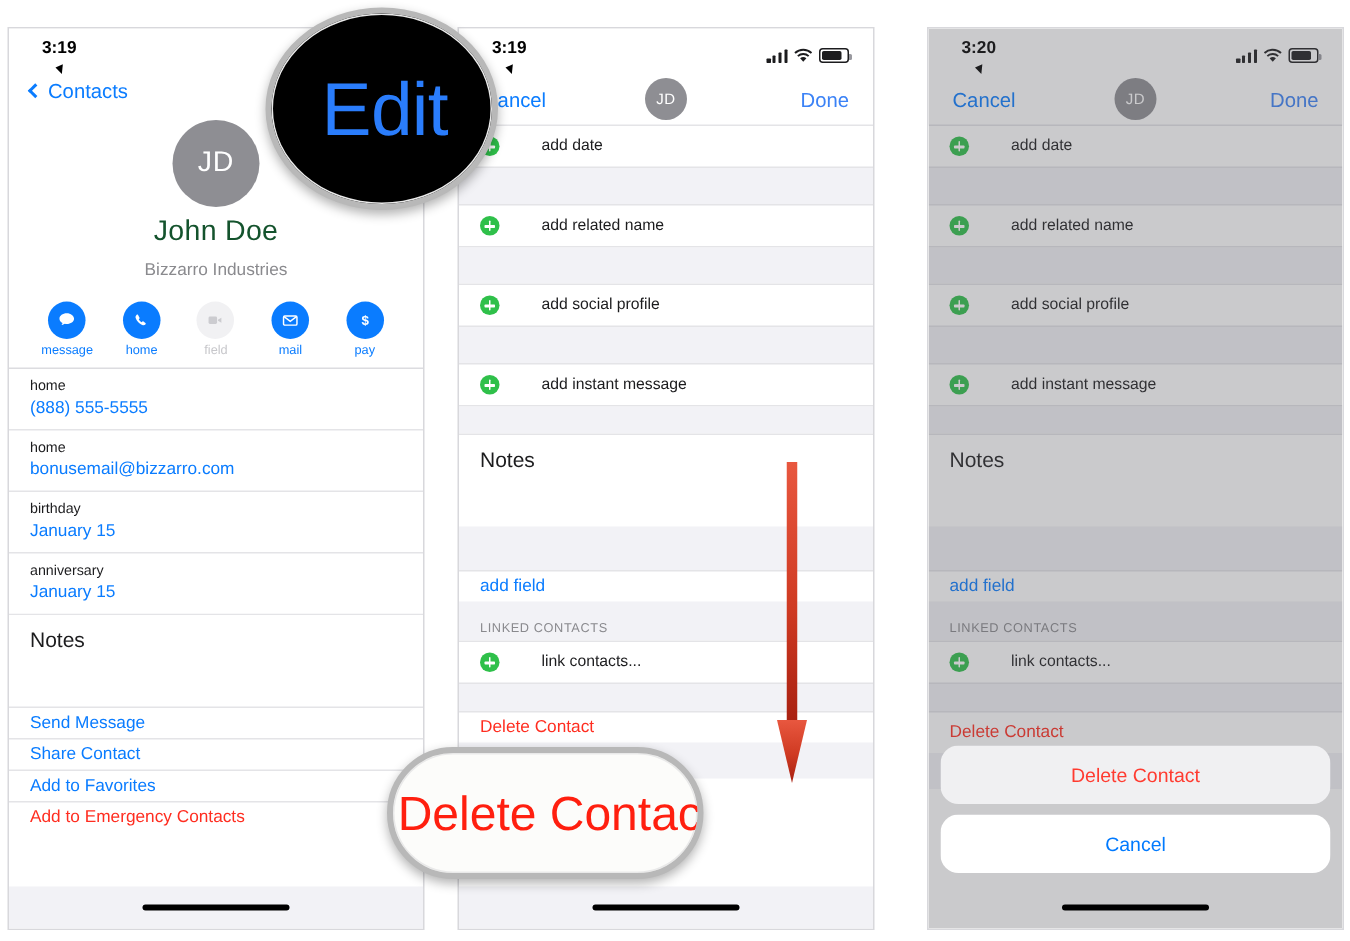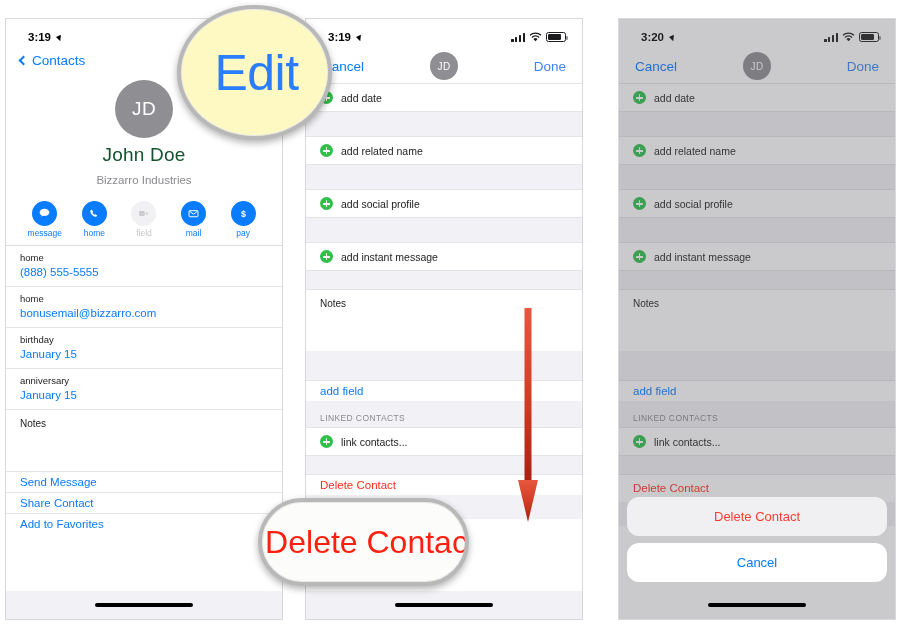--- a/index.html
+++ b/index.html
@@ -45,21 +45,21 @@
   .statusbar {
     height: 30px;
     display: flex;
     align-items: center;
     justify-content: space-between;
     padding: 6px 16px 0 22px;
     font-size: 11.5px;
     font-weight: bold;
     color: #000;
   }
-  .sb-left { display: flex; align-items: center; gap: 4px; }
+  .sb-left { display: flex; align-items: center; gap: 4px; flex-direction: column; }
   .loc-arrow {
     display: inline-block;
     width: 0; height: 0;
     border-left: 5px solid #000;
     border-top: 3.5px solid transparent;
     border-bottom: 3.5px solid transparent;
     transform: rotate(-45deg) skewY(-12deg);
     margin-left: 2px;
   }
   .sb-right { display: flex; align-items: center; gap: 4px; }
@@ -215,30 +215,29 @@
     color: #0a7cff;
   }
   .link-row.red { color: #ff2d20; }
 
   .notes-row {
     background: #ffffff;
     border-top: 1px solid #e4e4e7;
     padding: 8px 14px;
     height: 62px;
   }
-  .notes-row .t { font-size: 10px; color: #1c1c1e; }
+  .notes-row .t { font-size: 14px; color: #1c1c1e; }
 
   .add-row {
     background: #ffffff;
     border-top: 1px solid #e4e4e7;
     border-bottom: 1px solid #e4e4e7;
     padding: 7px 14px;
     display: flex;
-    align-items: center;
-    gap: 8px;
+    gap: 28px;
     min-height: 28px;
   }
   .plus {
     position: relative;
     width: 13px; height: 13px;
     border-radius: 50%;
     background: #2fc04a;
     flex: 0 0 auto;
   }
   .plus::before, .plus::after {
@@ -321,21 +320,21 @@
   #mag-edit {
     position: absolute;
     left: 177px; top: 5px;
     width: 155px; height: 135px;
     z-index: 60;
   }
   #mag-edit .glass {
     position: absolute;
     inset: 0;
     border-radius: 50%;
-    background: #fef9c3;
+    background: #000000;
     border: 4px solid #b8b8b8;
     box-shadow: 0 3px 7px rgba(0,0,0,0.30),
                 inset 0 0 0 1px #e9e9e9;
     display: flex;
     align-items: center;
     justify-content: center;
   }
   #mag-edit .glass-text {
     font-size: 50px;
     color: #2a7dfc;
@@ -487,20 +486,21 @@
         <div class="row">
           <div class="row-label">anniversary</div>
           <div class="row-value">January 15</div>
         </div>
         <div class="notes-row">
           <div class="t">Notes</div>
         </div>
         <div class="link-row">Send Message</div>
         <div class="link-row">Share Contact</div>
         <div class="link-row">Add to Favorites</div>
+        <div class="link-row red">Add to Emergency Contacts</div>
       </div>
 
       <div class="home-area">
         <div class="home-bar"></div>
       </div>
     </div>
   </div>
 
   <div class="phone" id="phone2">
     <div class="screen">

